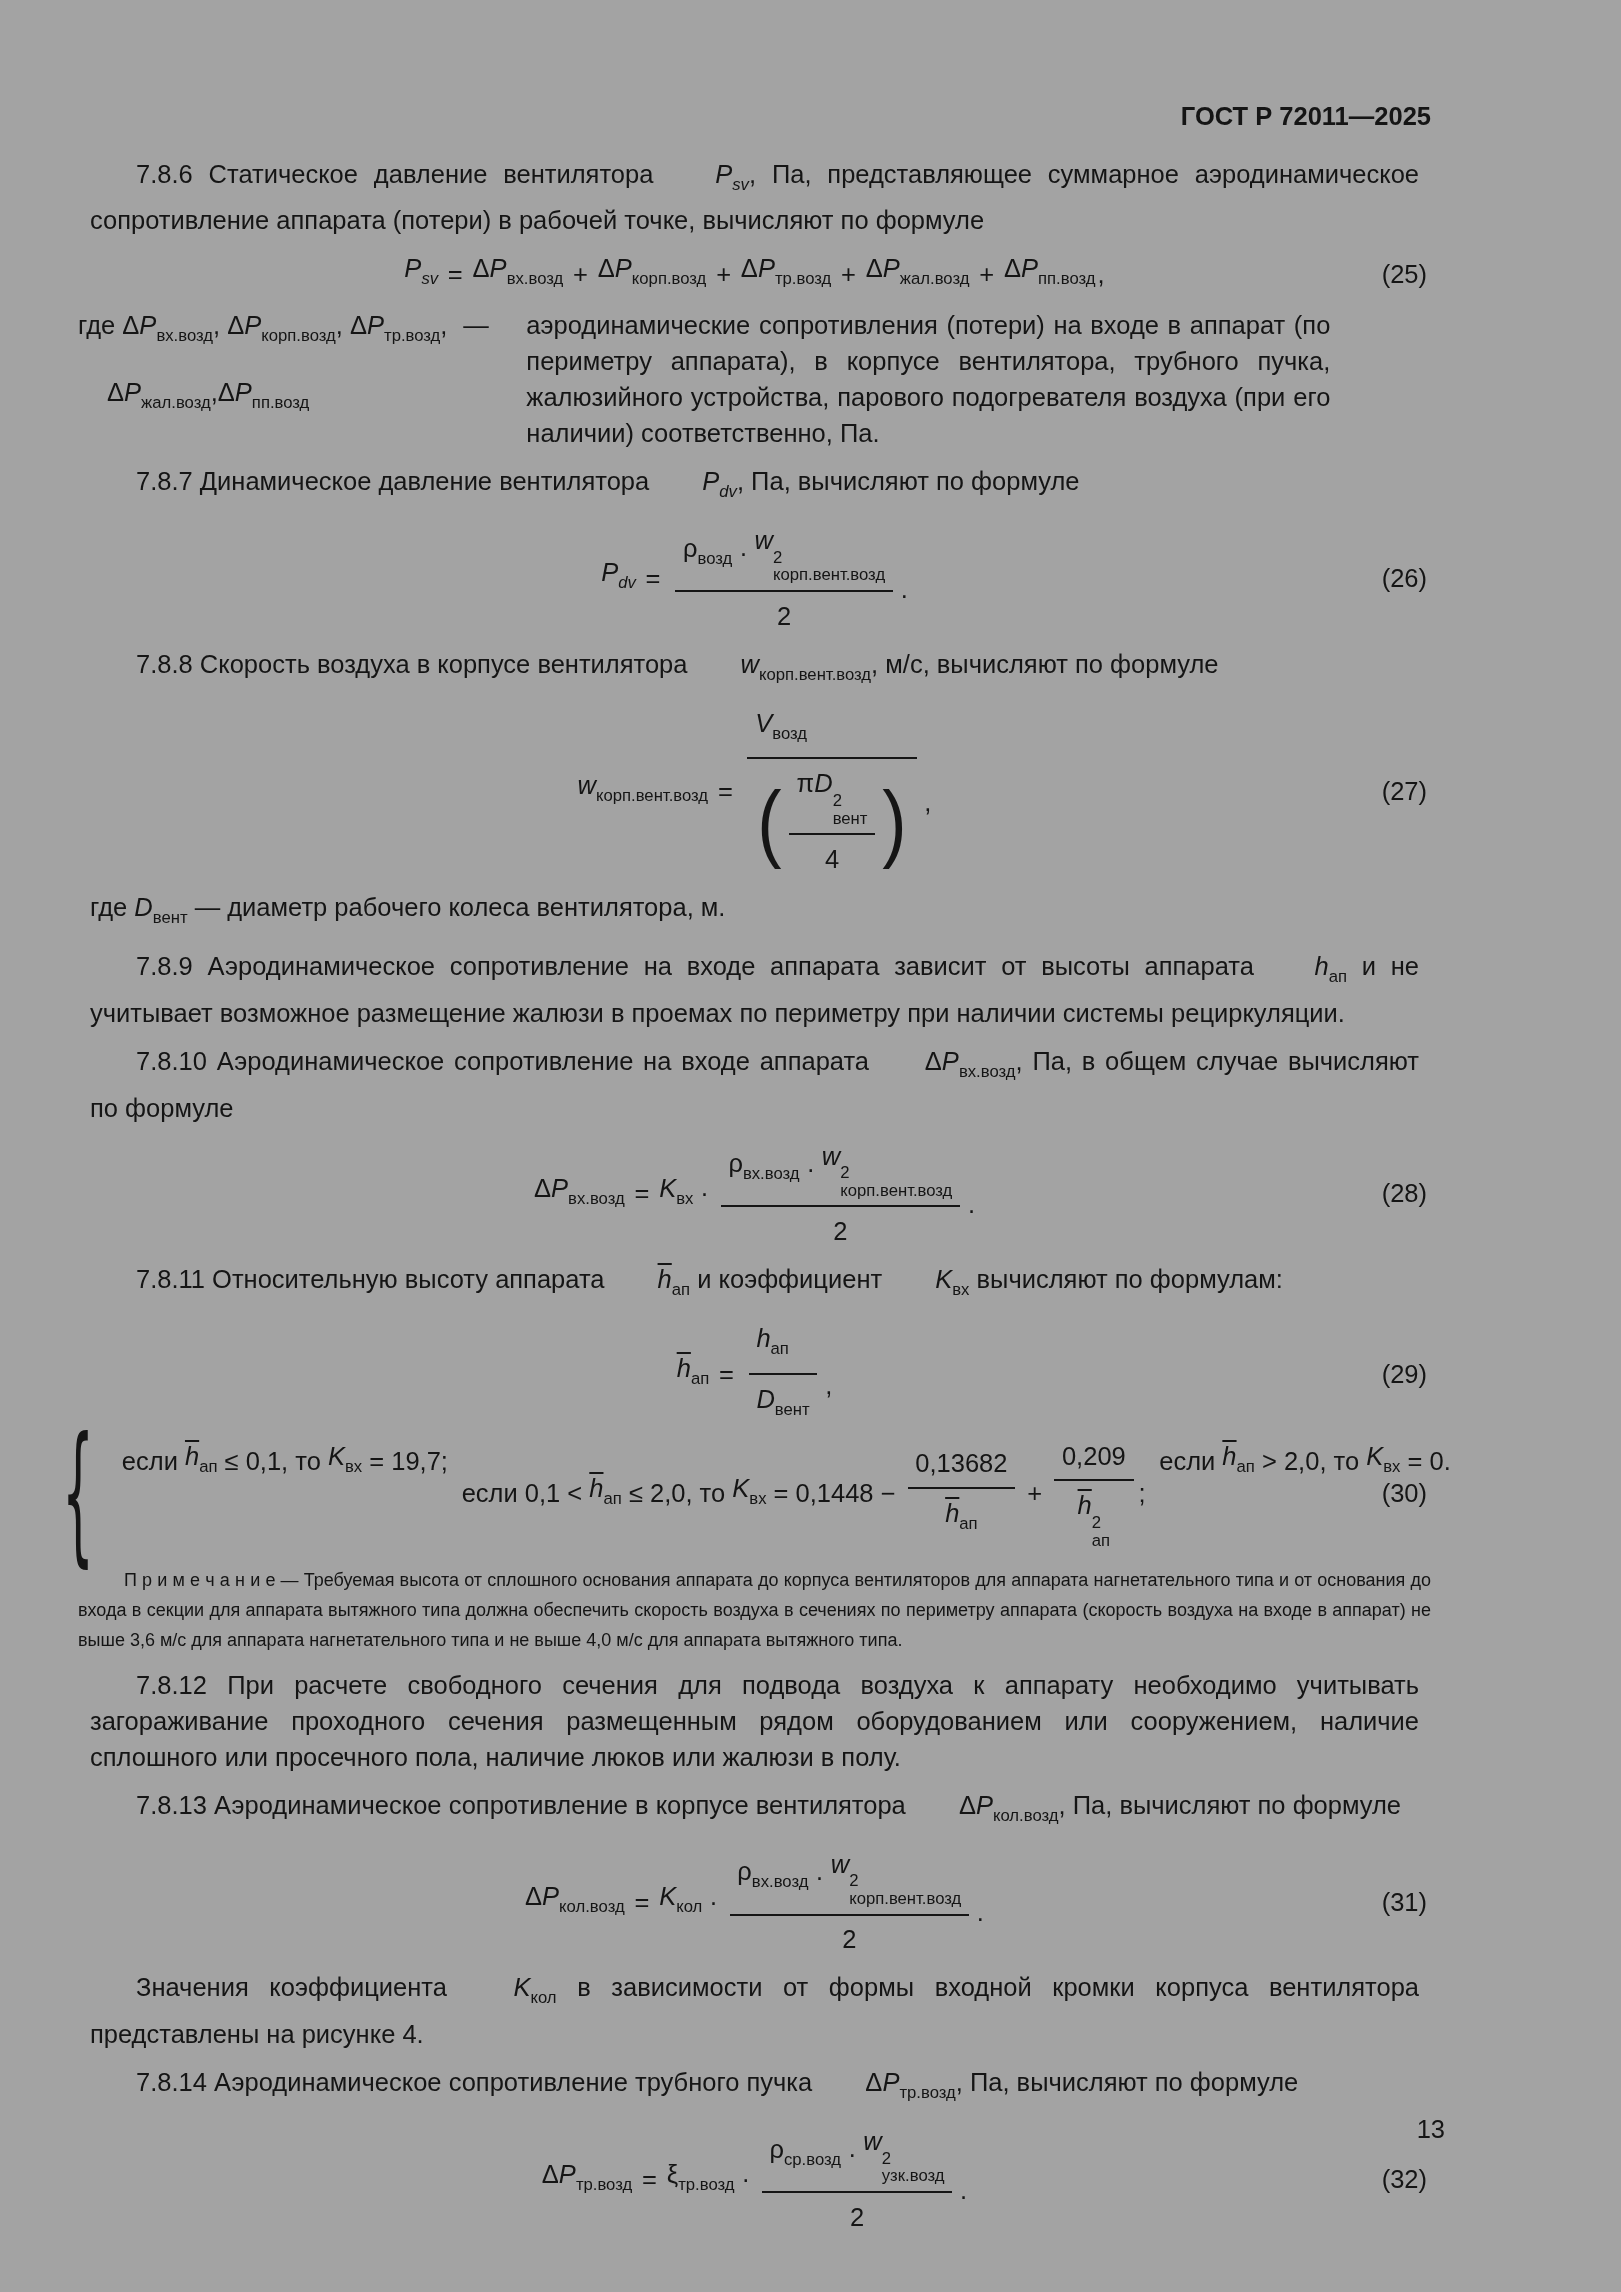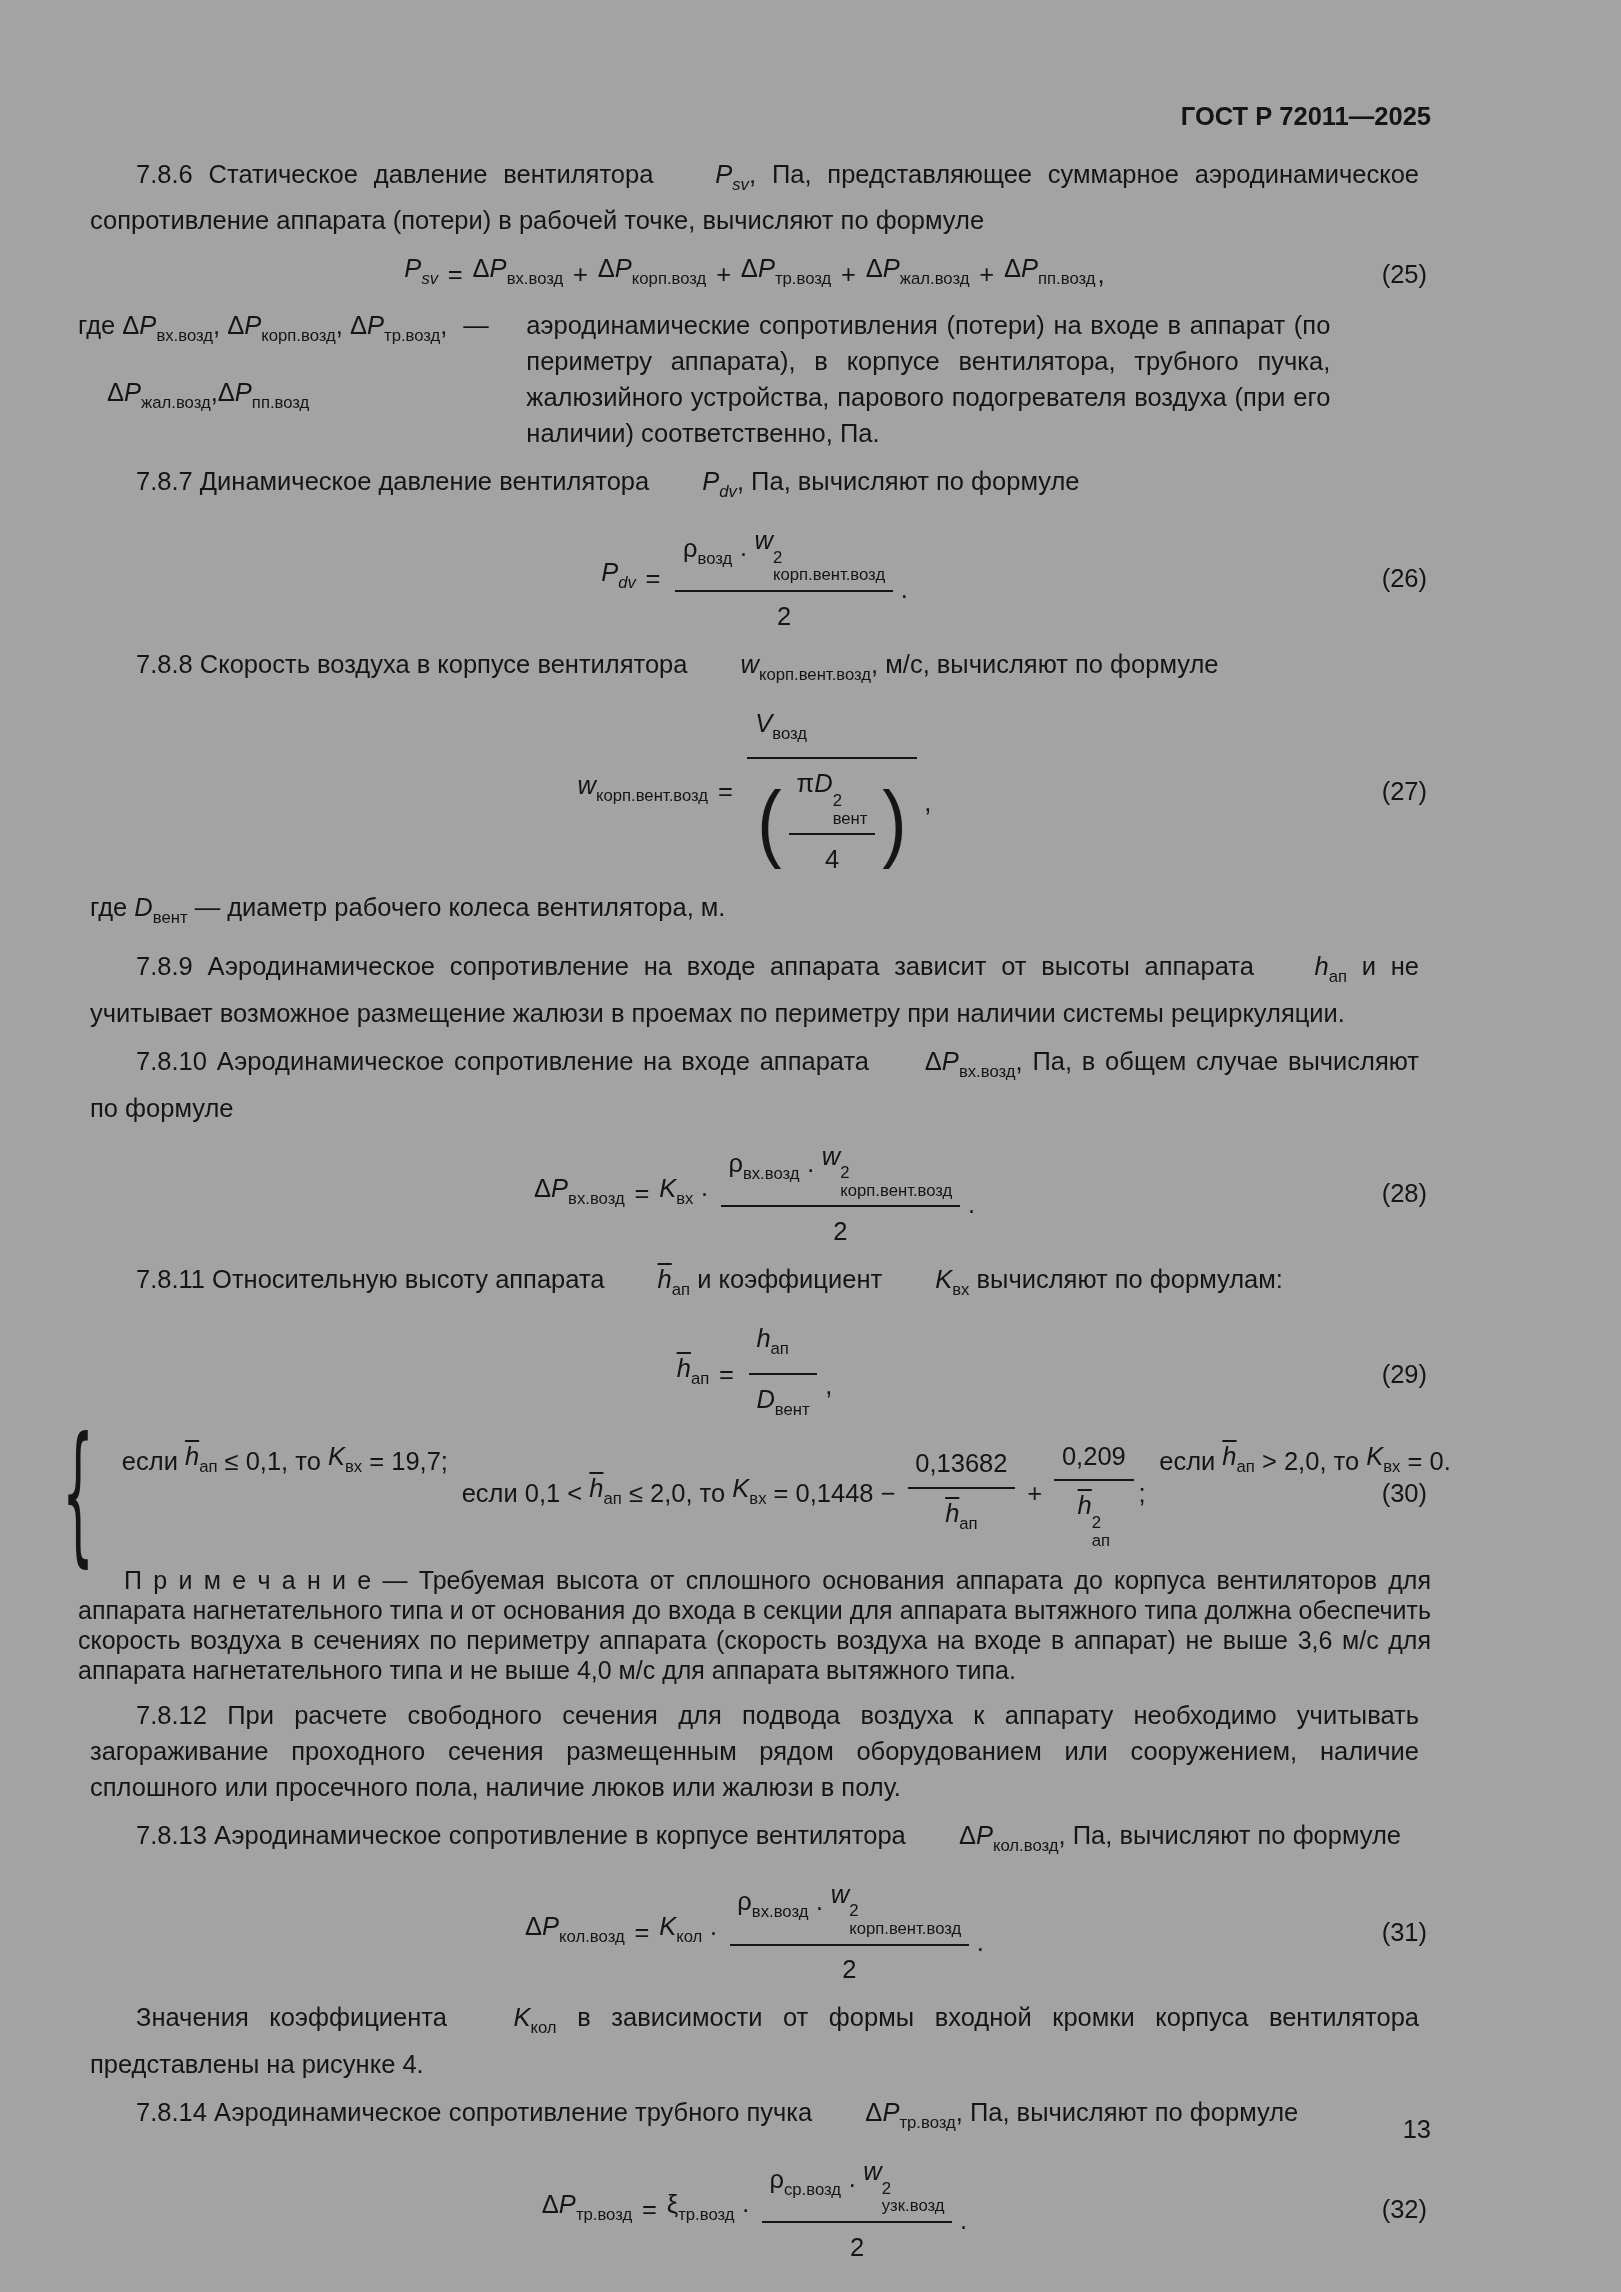--- a/index.html
+++ b/index.html
@@ -10,42 +10,42 @@
     font-size:25.5px; line-height:36px; color:#151515;
   }
   .header { text-align:right; font-weight:700; margin-bottom:21.6px; }
   .p { text-align:justify; text-indent:46px; margin:12px; }
   .flush { text-indent:0; }
   .where { display:flex; align-items:flex-start; margin:5.9px 0 3.9px; }
   .w-left { flex:none; }
   .w-line2 { padding-left:29px;margin-top:20px; }
   .w-dash { flex:none; padding:0 13.7px 0 15.7px; }
   .w-def { flex:none; width:804px; text-align:justify;margin-left:24px; }
-  .note { font-size:25px; line-height:30px; margin:15.7px 0 9.8px; text-align:justify; text-indent:46px; }
+  .note { font-size:18px; line-height:30px; margin:15.7px 0 9.8px; text-align:justify; text-indent:46px; }
   .eq-row { position:relative; display:flex; justify-content:center; align-items:center; margin:9.8px 0; }
   .eq-num { position:absolute; right:4px; top:50%; transform:translateY(-50%); }
   .eq-body { display:inline-flex; align-items:center; white-space:nowrap; }
   .term { display:inline-block; white-space:nowrap; }
   .it { font-style:italic; }
   .ovl { text-decoration:overline; }
   .sb { font-size:16.7px; vertical-align:-6.9px; }
   .ss { display:inline-flex; flex-direction:column; align-items:flex-start; font-size:16.7px; line-height:17.6px; vertical-align:-13.7px; }
   .op { margin:0 9.8px; }
   .opn { margin:0 6.9px; }
   .frac { display:inline-flex; flex-direction:column; align-items:flex-start; margin:0 4.9px; }
   .fn { display:flex; align-items:center; justify-content:center; padding:0 7.8px 5.9px; }
   .fd { display:flex; align-items:center; justify-content:center; padding:5.9px 7.8px 0; border-top:2px solid #151515; align-self:stretch; }
   .bigp { display:inline-block; font-size:86px; line-height:59px; transform:scaleX(0.85); font-weight:400; }
   .pnc { position:relative; top:10.8px; margin-left:2.9px; }
   .pnc0 { margin-left:2px; }
   .sys-body { display:inline-flex; align-items:center; }
   .sys-lines { display:flex; flex-direction:row; align-items:flex-start; gap:13.7px; }
   .sys-line { display:flex; align-items:center; white-space:pre; }
   .brace { display:inline-block; font-size:63px; line-height:63px; transform:scale(0.8,2.4); transform-origin:center; margin-right:23.5px; font-family:"DejaVu Sans",sans-serif; font-weight:400; }
-  .pagenum { position:absolute; top:2111px; right:190px; }
+  .pagenum { position:absolute; top:2111px; right:176px; }
 </style>
 </head>
 <body>
 
 <div class="page">
 
   <div class="header">ГОСТ Р 72011—2025</div>
 
   <p class="p"><span>7.8.6 Статическое давление вентилятора </span><span class="term"><span class="it">P</span><span class="sb it">sv</span></span><span>, Па, представляющее суммарное аэродинамическое сопротивление аппарата (потери) в рабочей точке, вычисляют по формуле</span></p>
 

